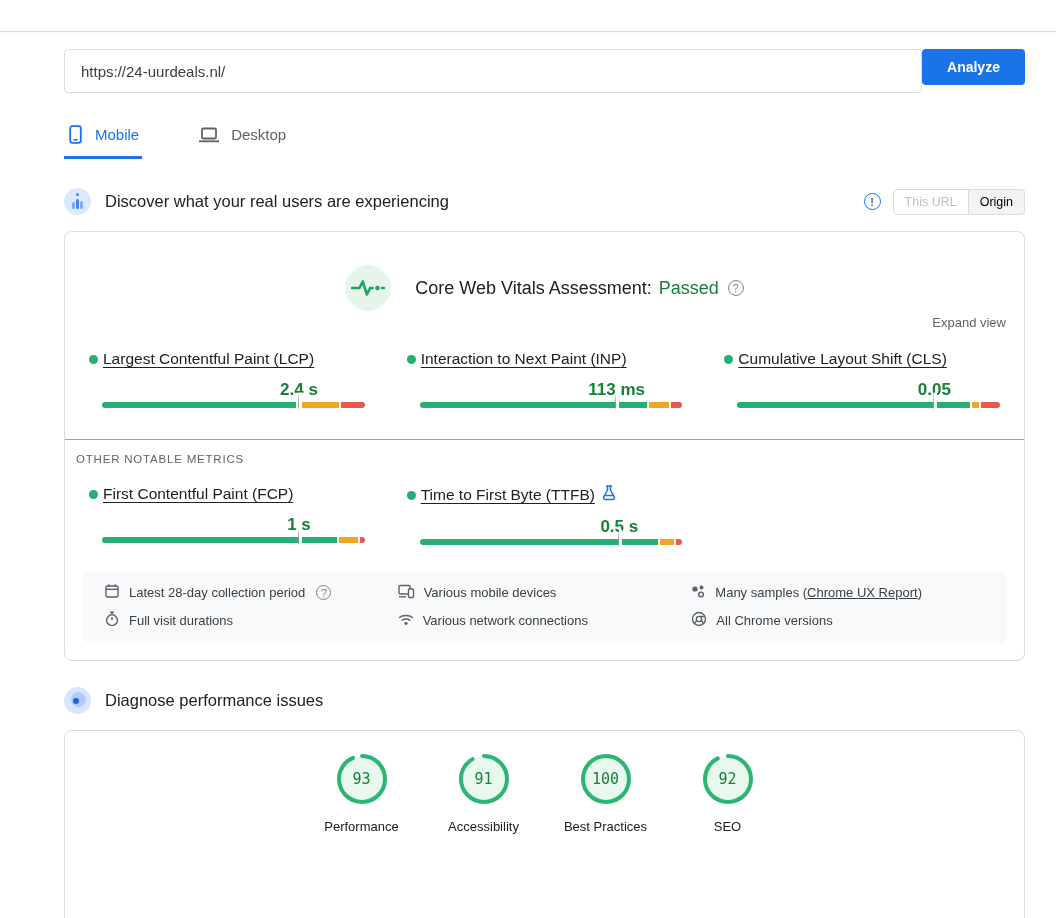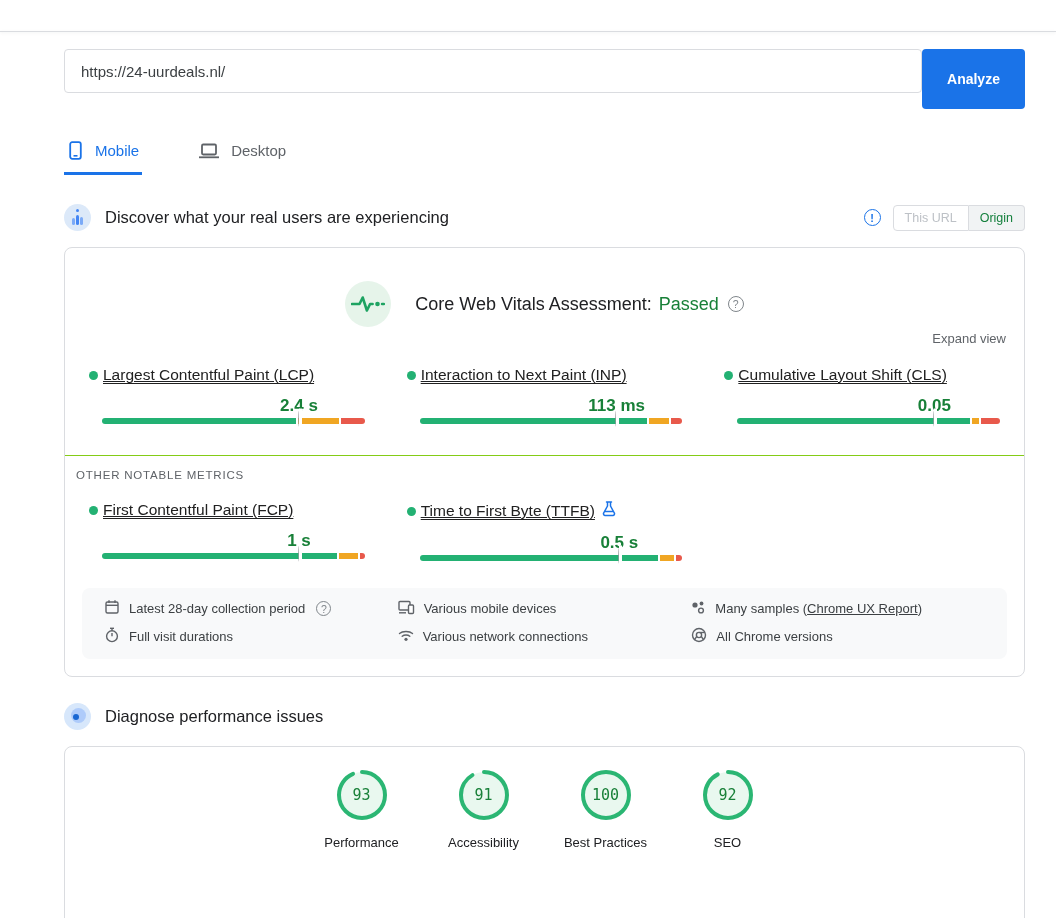--- a/index.html
+++ b/index.html
@@ -9,21 +9,21 @@
   .top-divider { position:absolute; top:31px; left:0; width:100%; height:1px;
                  background:#dadce0; box-shadow:0 1px 3px rgba(60,64,67,.10); }
   .main { position:absolute; top:32px; left:64px; right:31px; }
 
   .report-title { margin-top:20px; font-size:24px; font-weight:400; color:#202124; letter-spacing:.2px; }
 
   .url-row { display:flex; margin-top:17px; }
   .url-input { flex:1; height:44px; border:1px solid #dadce0; border-radius:4px;
                padding:0 16px; font-size:15px; color:#3c4043; outline:none;
                font-family:"Liberation Sans", sans-serif; }
-  .analyze-btn { width:103px; height:60px; background:#1a73e8; color:#fff; border:none;
+  .analyze-btn { width:103px; height:36px; background:#1a73e8; color:#fff; border:none;
                  border-radius:4px; font-size:14px; font-weight:700; cursor:pointer;
                  font-family:"Liberation Sans", sans-serif; }
 
   .tabs { display:flex; gap:53px; margin-top:24px; }
   .tab { display:flex; align-items:center; gap:11px; padding:8px 3px 12px; font-size:15px;
          color:#5f6368; cursor:pointer; border-bottom:3px solid transparent; }
   .tab.active { color:#1a73e8; border-bottom-color:#1a73e8; }
   .tab svg { display:block; }
 
   .section-head { display:flex; align-items:center; margin-top:29px; }
@@ -39,35 +39,35 @@
   .icon-lab .pupil { position:absolute; top:11px; left:9px; width:6px; height:6px; border-radius:50%; background:#1967d2; }
   .section-title { margin-left:14px; font-size:16.5px; color:#202124; }
   .section-controls { margin-left:auto; display:flex; align-items:center; gap:12px; }
   .info-icon { width:17px; height:17px; border:1.6px solid #1a73e8; border-radius:50%;
                color:#1a73e8; font-size:11px; font-weight:700; display:flex;
                align-items:center; justify-content:center; cursor:pointer; }
   .toggle { display:flex; }
   .toggle-btn { height:26px; padding:0 11px; font-size:12.5px; display:flex; align-items:center;
                 border:1px solid #dadce0; cursor:pointer; background:#fff; }
   .toggle-btn.disabled { color:#bdc1c6; border-radius:4px 0 0 4px; }
-  .toggle-btn.active { color:#15803d; background:#f1f3f4; border-radius:0 4px 4px 0; border-left:none; }
+  .toggle-btn.active { color:#000000; background:#f1f3f4; border-radius:0 4px 4px 0; border-left:none; }
 
   .card { margin-top:16px; border:1px solid #dadce0; border-radius:8px; background:#fff; }
 
   .assessment { display:flex; justify-content:center; align-items:center; gap:24px; padding-top:33px; }
   .cwv-badge { width:46px; height:46px; border-radius:50%; background:#e6f4ea;
                display:flex; align-items:center; justify-content:center; }
   .assessment-text { font-size:18px; color:#202124; display:flex; align-items:center; }
   .passed { color:#188038; margin-left:7px; }
   .help-icon { width:16px; height:16px; border:1.3px solid #80868b; border-radius:50%; color:#80868b;
                font-size:10.5px; display:inline-flex; align-items:center; justify-content:center;
                margin-left:9px; cursor:pointer; flex:0 0 auto; }
   .expand-view { text-align:right; margin:4px 18px 0 0; font-size:13px; color:#5f6368; cursor:pointer; }
 
-  .metrics-row { display:flex; gap:42px; padding:20px 24px 0;text-decoration:underline; }
+  .metrics-row { display:flex; gap:42px; padding:20px 24px 0; }
   .metric { flex:1; min-width:0; }
   .metric.empty { visibility:hidden; }
   .metric-head { display:flex; align-items:center; }
   .metric-dot { width:9px; height:9px; border-radius:50%; background:#23b173; flex:0 0 auto; }
   .metric-label { margin-left:5px; font-size:15.5px; color:#212121; text-decoration:underline;
                   text-underline-offset:3px; cursor:pointer; white-space:nowrap; }
   .flask-icon { margin-left:7px; cursor:pointer; }
   .metric-value-row { position:relative; height:34px; margin-left:13px; }
   .metric-value { position:absolute; bottom:2px; transform:translateX(-50%); font-size:17px;
                   font-weight:700; color:#188038; white-space:nowrap; }

